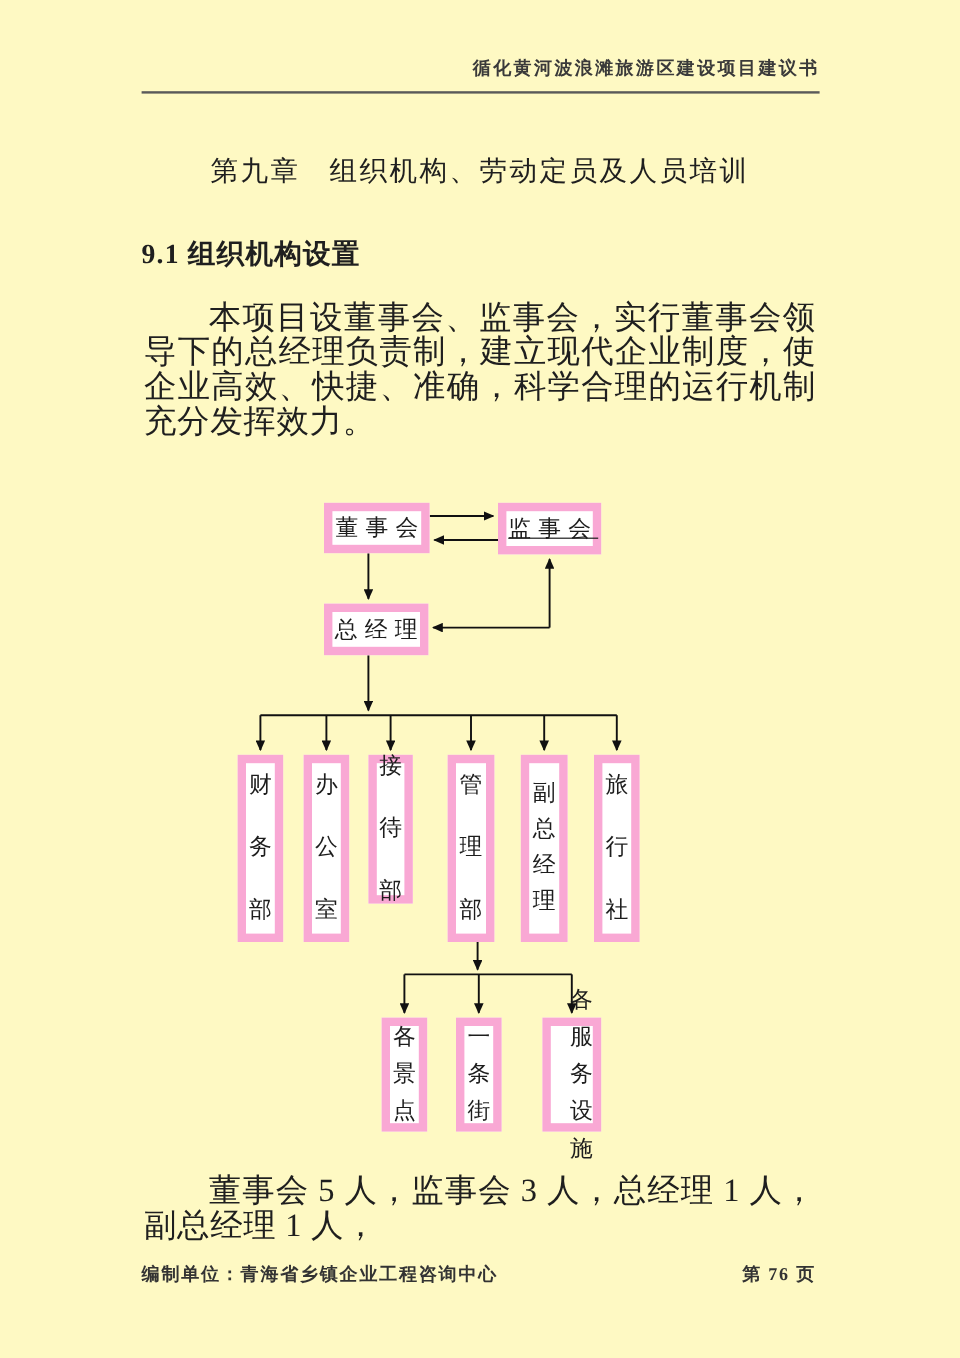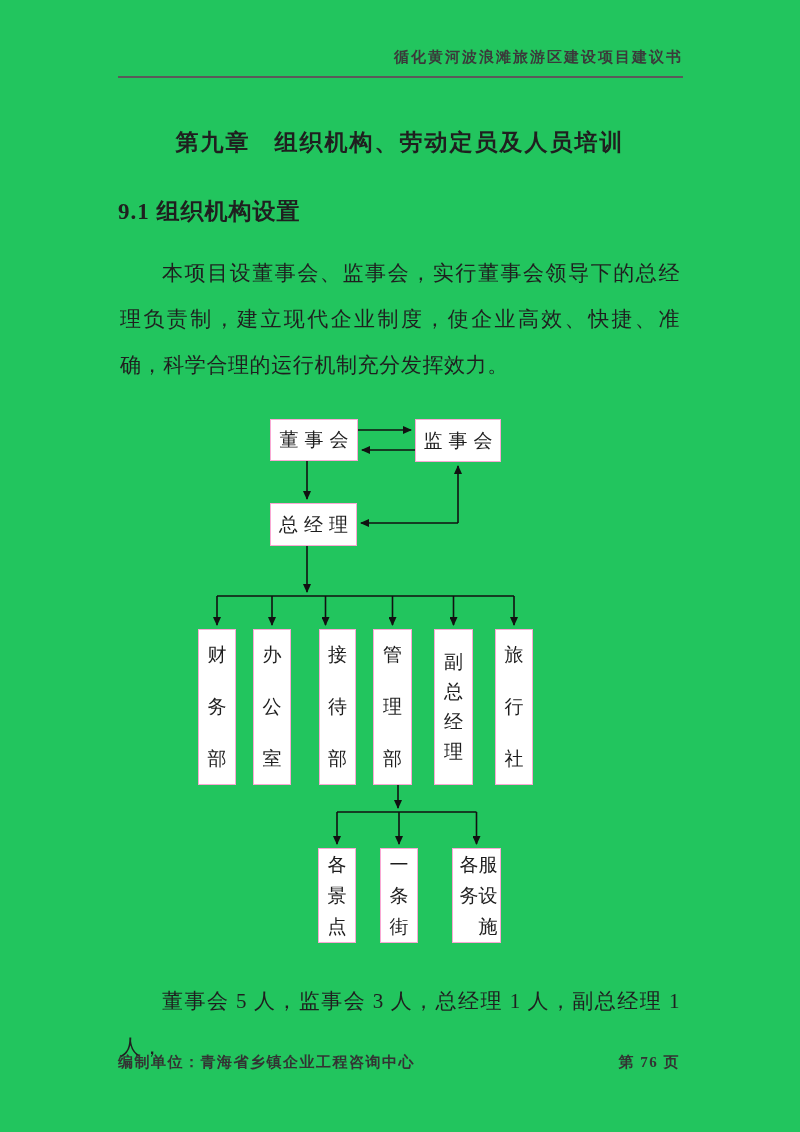--- a/index.html
+++ b/index.html
@@ -1,72 +1,72 @@
 <!DOCTYPE html>
 <html><head>
 <meta charset="utf-8">
 <style>
   html,body{margin:0;padding:0;background:#e8e8e8;}
   .page{
     position:relative;
     width:800px;height:1132px;
     margin:0 auto;
-    background:#22c55e;
+    background:#fef9c3;
     font-family:"Liberation Serif","DejaVu Serif",serif;
     color:#1f1f1f;
     overflow:hidden;
   }
   
   .hdr{
     position:absolute;left:118px;top:48px;width:565px;
     text-align:right;font-size:15px;letter-spacing:2px;color:#3a3a3a;
     font-weight:bold;
   }
   .hdr-rule{position:absolute;left:118px;top:76px;width:565px;height:2px;background:#5a5a5a;}
   
   .chapter{
     position:absolute;left:120px;top:127px;width:560px;
-    text-align:center;font-size:23px;font-weight:bold;letter-spacing:2px;
+    text-align:center;font-size:23px;font-weight:normal;letter-spacing:2px;
     white-space:nowrap;
   }
   .chapter .part2{margin-left:24px;}
   
   .section{
     position:absolute;left:118px;top:196px;
     font-size:23px;font-weight:bold;letter-spacing:1px;
   }
   
   .para{
     position:absolute;left:120px;width:560px;
-    font-size:21px;line-height:46px;letter-spacing:0.6px;
+    font-size:27px;line-height:29px;letter-spacing:0.6px;
     text-align:justify;text-indent:2em;
   }
   .para1{top:250px;}
   .para2{top:978px;}
   
   .chart-lines{position:absolute;left:0;top:0;width:800px;height:1132px;z-index:1;}
   .obox{
     position:absolute;z-index:2;background:#fff;
-    border:1px solid #f9a8d4;box-sizing:border-box;
+    border:7px solid #f9a8d4;box-sizing:border-box;
     display:flex;align-items:center;justify-content:center;
     font-size:19px;color:#1d1d1d;
   }
   .hlabel{letter-spacing:6px;text-indent:6px;white-space:nowrap;}
   .vtext{display:block;width:20px;text-align:center;word-break:break-all;}
   .lh3{line-height:52px;}
   .lh5{line-height:30px;}
   .lh3s{line-height:31px;}
   .wrap2{display:block;width:42px;text-align:right;word-break:break-all;line-height:31px;}
   
   .b-board{left:270px;top:419px;width:88px;height:42px;}
-  .b-superv{left:415px;top:419px;width:86px;height:43px;}
+  .b-superv{left:415px;top:419px;width:86px;height:43px;text-decoration:underline;}
   .b-gm{left:270px;top:503px;width:87px;height:43px;align-items:center;}
   .b-d1{left:198px;top:629px;width:38px;height:156px;}
   .b-d2{left:253px;top:629px;width:38px;height:156px;}
-  .b-d3{left:307px;top:629px;width:37px;height:156px;margin-left:12px;}
+  .b-d3{left:307px;top:629px;width:37px;height:124px;}
   .b-d4{left:373px;top:629px;width:39px;height:156px;}
   .b-d5{left:434px;top:629px;width:39px;height:156px;}
   .b-d6{left:495px;top:629px;width:38px;height:156px;}
   .b-s1{left:318px;top:848px;width:38px;height:95px;}
   .b-s2{left:380px;top:848px;width:38px;height:95px;}
   .b-s3{left:452px;top:848px;width:49px;height:95px;}
   
   .footer{
     position:absolute;left:118px;top:1053px;width:562px;
     display:flex;justify-content:space-between;

